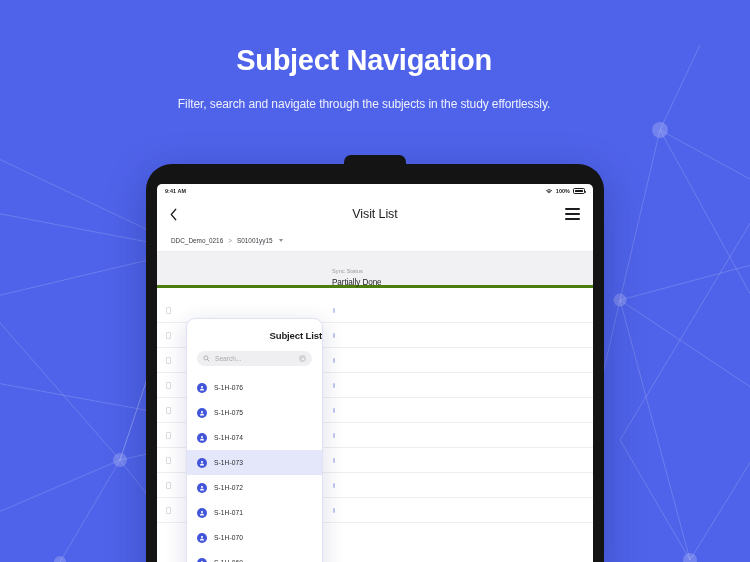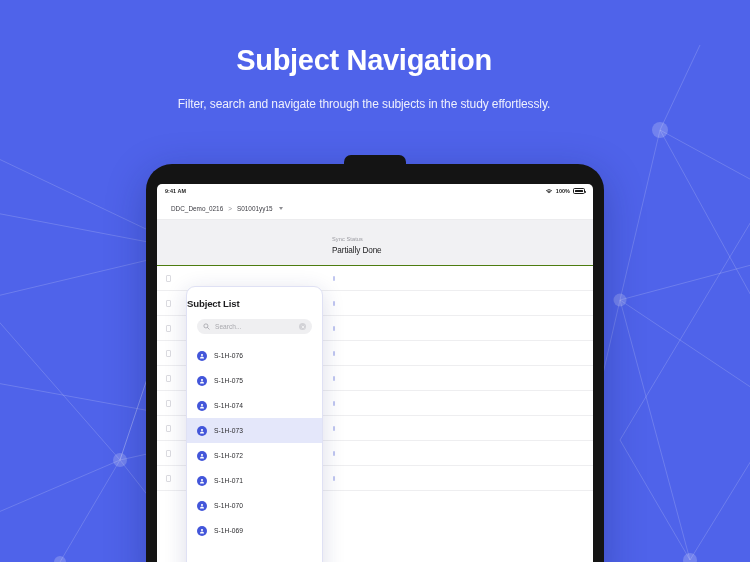--- a/index.html
+++ b/index.html
@@ -109,22 +109,22 @@
 
   
   .content { position:relative; background:#ffffff; height:100%; }
   .subject-link {
     position:absolute; left:14px; top:7px;
     font-size:8.5px; color:#4f63ea; font-weight:bold;
     white-space:nowrap;
   }
   .table-head {
     position:absolute; left:0; right:0; top:0;
-    height:46px; background:#f1f1f3;
-    border-bottom:1px solid #4d7c0f;
+    height:36px; background:#f1f1f3;
+    border-bottom:3px solid #4d7c0f;
   }
   .th-block { position:absolute; left:175px; top:16px; }
   .th-label { font-size:5.6px; color:#9a9aa0; letter-spacing:0.1px; }
   .th-value { font-size:8.2px; color:#1d1d1f; margin-top:4px; letter-spacing:-0.1px; }
 
   .rows { position:absolute; left:0; right:0; top:46px; bottom:0; }
   .row {
     height:25px; border-bottom:1px solid #eeeef0;
     display:flex; align-items:center; padding-left:9px;
   }
@@ -144,21 +144,21 @@
     left:29px; top:66px;
     width:137px; bottom:-40px;
     background:#ffffff;
     border:1px solid #dfe1f4;
     border-radius:9px;
     box-shadow:0 5px 22px rgba(30,40,110,0.16);
     overflow:hidden;
     z-index:6;
   }
   .pop-title {
-    text-align:left; font-size:9.6px; font-weight:bold;
+    text-align:right; font-size:9.6px; font-weight:bold;
     color:#1d1d1f; padding:11px 0 0 0; letter-spacing:-0.15px;
   }
   .search-wrap { padding:10px 10px 9px 10px; }
   .search-box {
     height:15px; background:#efeff1; border-radius:7.5px;
     display:flex; align-items:center; gap:5px; padding:0 6px;
   }
   .search-ph { font-size:6.6px; color:#a9a9ae; flex:1; }
   .clear-btn {
     width:7px;height:7px;border-radius:50%;background:#d2d2d6;
@@ -238,20 +238,33 @@
           <path d="M2.6 5.2 a8 8 0 0 1 10.8 0" stroke="#1b1b1b" stroke-width="1.6" fill="none" stroke-linecap="round"></path>
           <path d="M4.6 7.3 a5.2 5.2 0 0 1 6.8 0" stroke="#1b1b1b" stroke-width="1.5" fill="none" stroke-linecap="round"></path>
         </svg>
         <span class="sb-pct">100%</span>
         <span class="batt">
             <i></i>
           </span>
       </span>
     </div>
 
+    <div class="appbar">
+      <span class="back-chevron">
+        <svg width="7" height="13" viewBox="0 0 8 14">
+          <path d="M6.6 1 L1.4 7 L6.6 13" stroke="#1d1d1f" stroke-width="1.4" fill="none" stroke-linecap="round" stroke-linejoin="round"></path>
+        </svg>
+      </span>
+      <div class="appbar-title">Visit List</div>
+      <span class="hamburger">
+        <span></span>
+          <span></span>
+          <span></span>
+      </span>
+    </div>
 
     <div class="crumbs">
       <span>DDC_Demo_0216</span>
       <span class="sep">&gt;</span>
       <span>S01001yy15</span>
       <span class="caret"></span>
     </div>
 
     <div class="content">
       <div class="subject-link">S</div>

